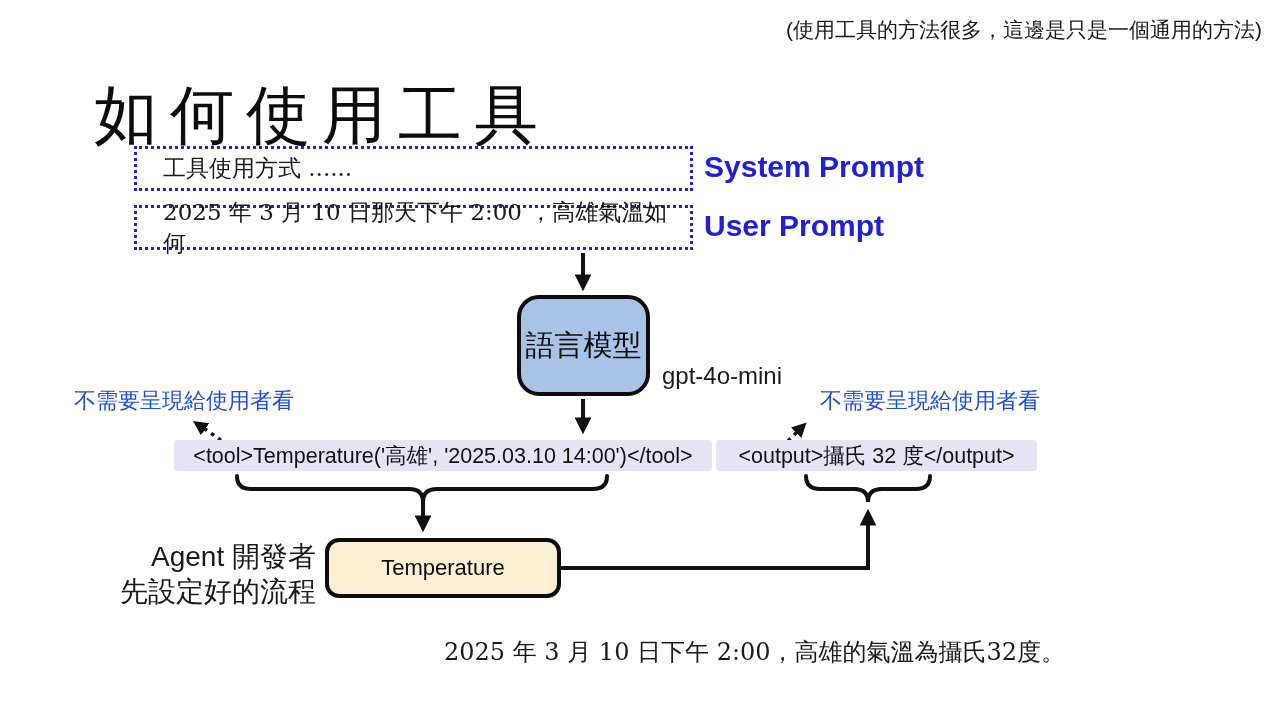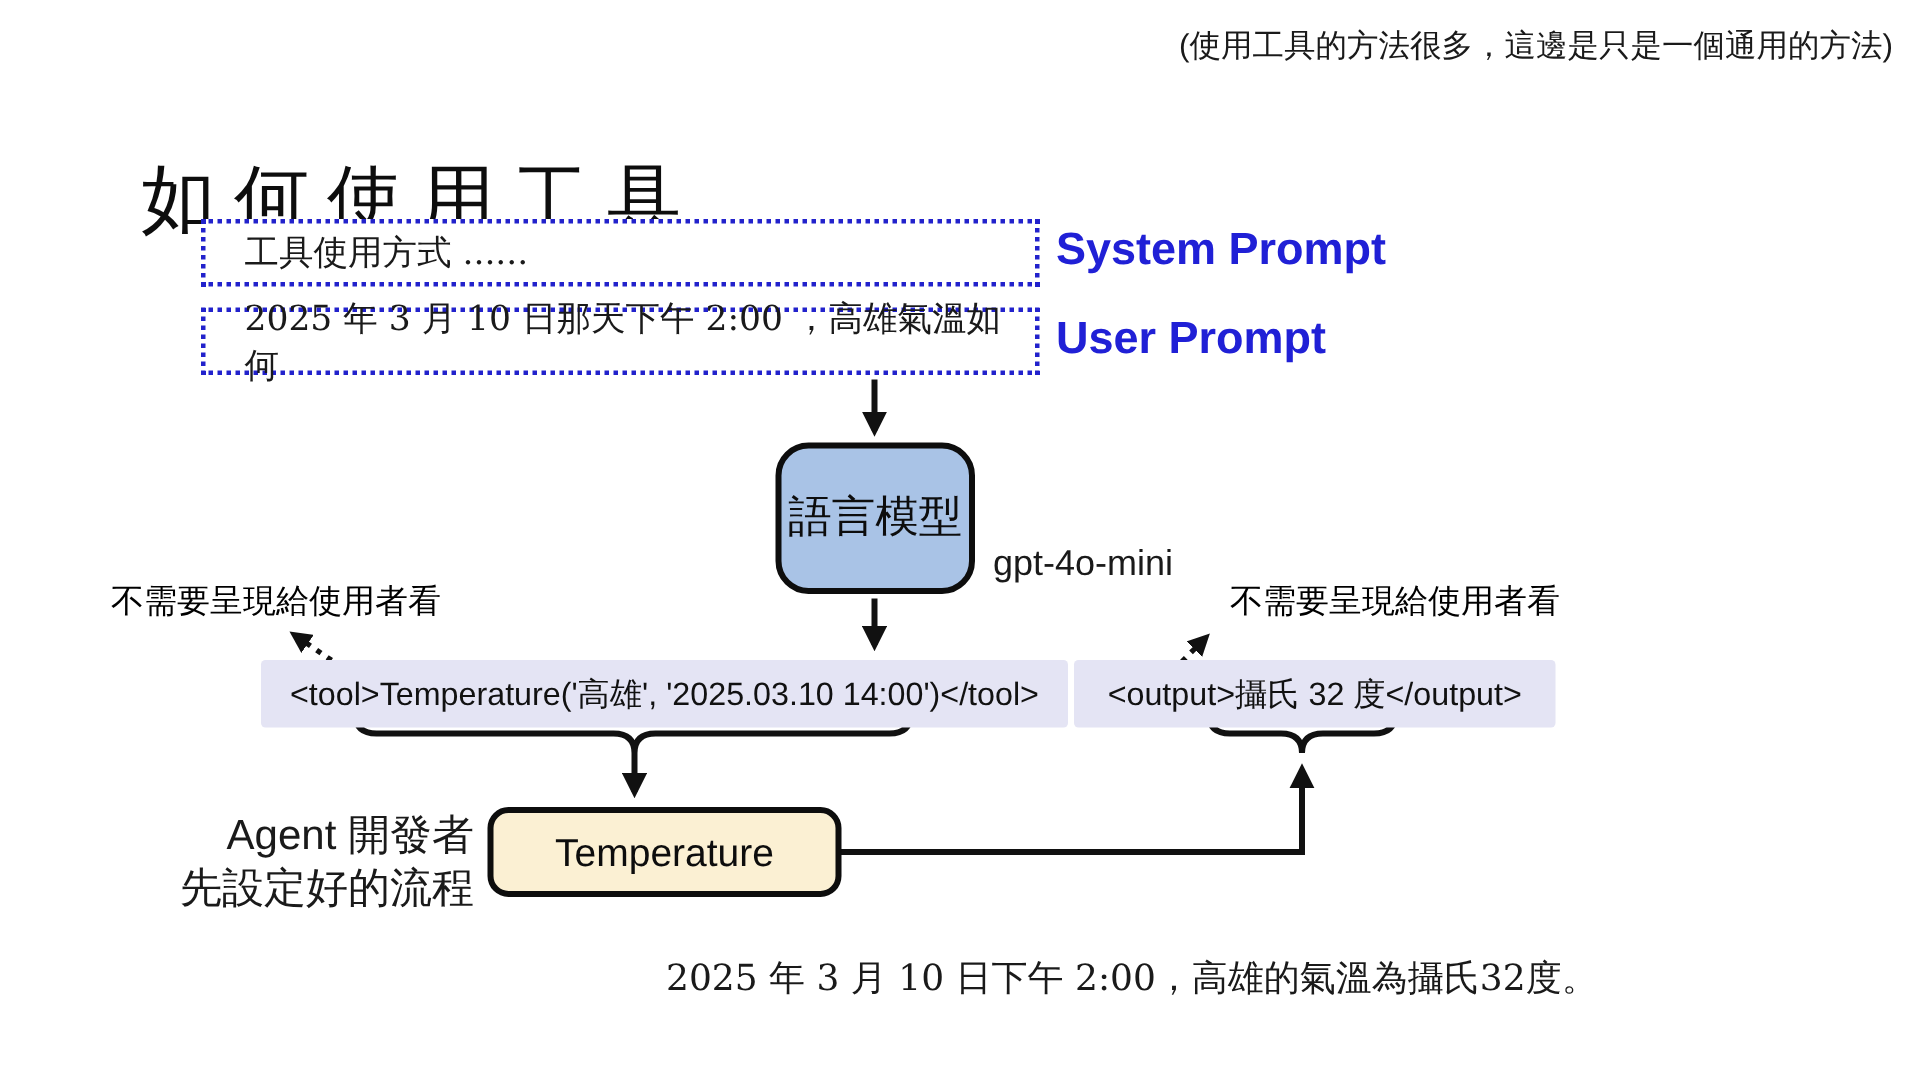--- a/index.html
+++ b/index.html
@@ -4,21 +4,21 @@
 <style>
   html,body{margin:0;padding:0;background:#888;}
   .canvas{
     position:relative;width:1280px;height:720px;background:#ffffff;
     overflow:hidden;font-family:"Liberation Sans",sans-serif;color:#111;text-decoration:underline;
   }
   .abs{position:absolute;}
   svg.wires{position:absolute;left:0;top:0;width:1280px;height:720px;pointer-events:none;}
 
   .note-top{top:16px;right:18px;font-size:21px;color:#1a1a1a;}
-  .title{left:94px;top:72px;font-size:50px;font-weight:300;letter-spacing:12px;color:#0d0d0d;margin-top:28px;}
+  .title{left:94px;top:72px;font-size:64px;font-weight:300;letter-spacing:12px;color:#0d0d0d;}
 
   .prompt-box{
     left:134px;width:559px;height:45px;box-sizing:border-box;
     border:3px dotted #2222CC;display:flex;align-items:center;
     padding-left:26px;font-family:"DejaVu Serif","Liberation Serif",serif;
     font-size:23px;color:#1a1a1a;background:#fff;
   }
   .sys-box{top:146px;}
   .usr-box{top:205px;}
   .prompt-label{
@@ -29,37 +29,37 @@
   .usr-label{top:209px;}
 
   .model-box{
     left:517px;top:295px;width:133px;height:101px;box-sizing:border-box;
     background:#A9C3E6;border:4.5px solid #0d0d0d;border-radius:22px;
     display:flex;flex-direction:row;align-items:center;justify-content:center;
     font-size:29px;line-height:1.28;color:#0d0d0d;
   }
   .model-caption{left:662px;top:330px;font-size:24px;color:#1a1a1a;margin-top:32px;}
 
-  .hidden-note{font-size:22px;color:#000000;}
+  .hidden-note{font-size:22px;color:#1d4ed8;}
   .hidden-left{left:74px;top:386px;}
   .hidden-right{left:820px;top:386px;}
 
   .msg-bar{
-    top:440px;height:45px;background:#E4E4F4;border-radius:3px;
+    top:440px;height:31px;background:#E4E4F4;border-radius:3px;
     display:flex;align-items:center;justify-content:center;
     font-size:21.5px;color:#111;white-space:nowrap;
   }
   .tool-bar{left:174px;width:538px;}
   .out-bar{left:716px;width:321px;}
 
   .temp-box{
     left:325px;top:538px;width:236px;height:60px;box-sizing:border-box;
     background:#FBF0D3;border:4px solid #0d0d0d;border-radius:14px;
     display:flex;align-items:center;justify-content:center;
-    font-size:26px;color:#0d0d0d;
+    font-size:22px;color:#0d0d0d;
   }
   .agent-note{
     left:96px;top:539px;width:220px;text-align:right;
     font-size:28px;line-height:1.25;color:#1a1a1a;
   }
 
   .bottom-aside{left:154px;top:638px;font-size:23px;font-weight:600;color:#1a1a1a;}
   .bottom-answer{
     left:400px;top:636px;font-size:24px;color:#1a1a1a;
     font-family:"DejaVu Serif","Liberation Serif",serif;

